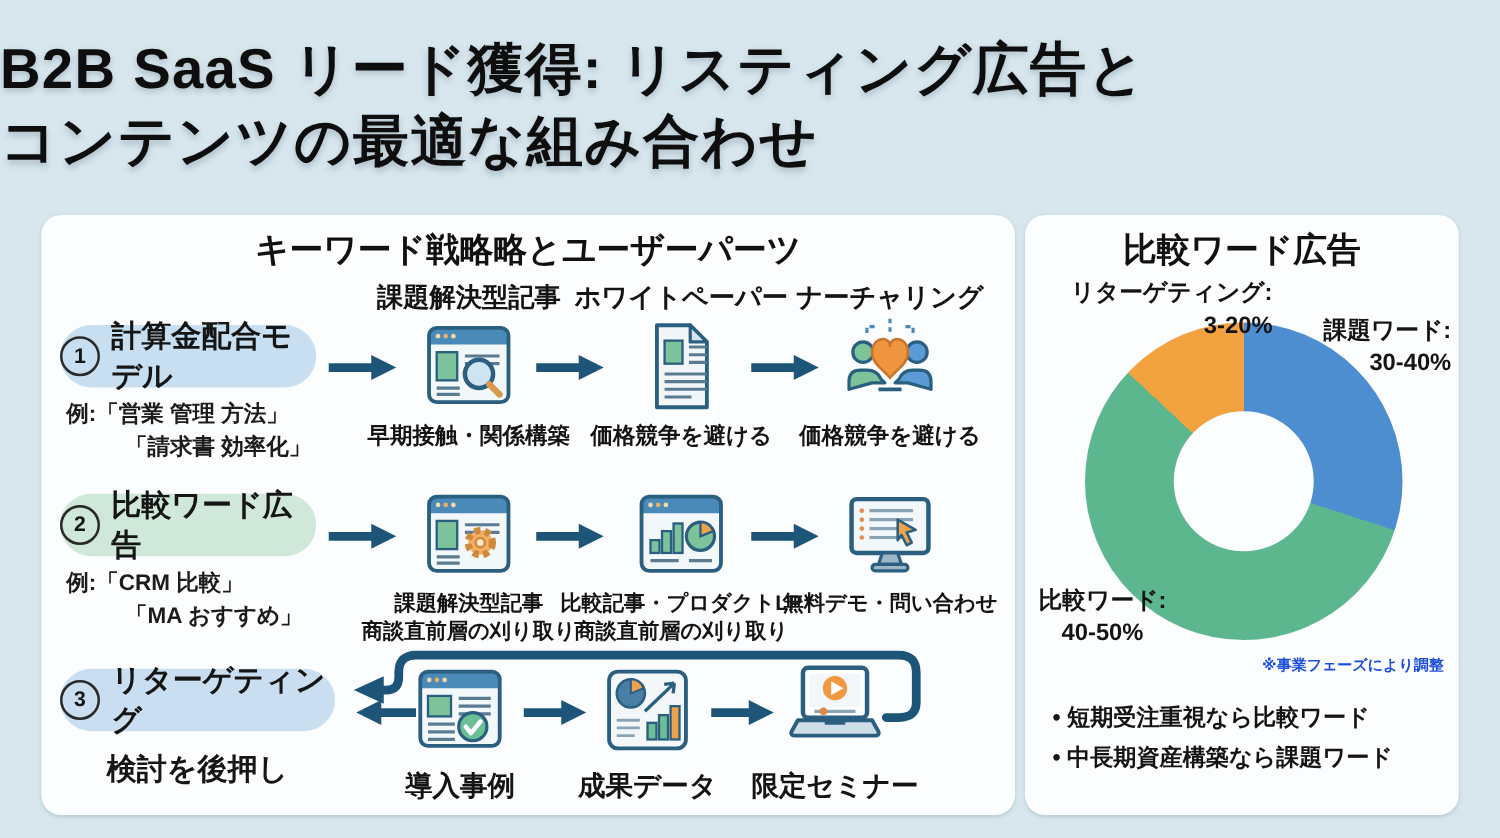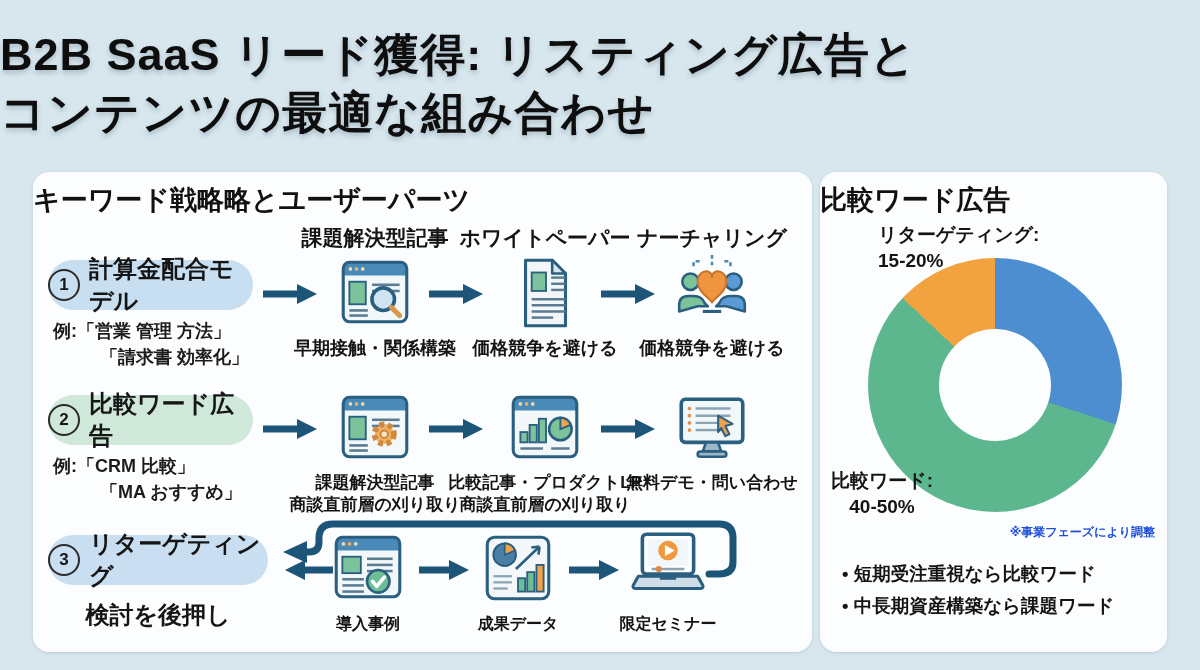--- a/index.html
+++ b/index.html
@@ -15,21 +15,21 @@
     color:#0e0e0e;letter-spacing:1px;
     text-shadow:0 3px 5px rgba(90,110,125,.35);
   }
   .panel{
     position:absolute;background:#fcfdfe;border-radius:16px;
     box-shadow:0 1px 3px rgba(100,120,135,.25);
   }
   #kw-panel{left:33px;top:172px;width:779px;height:480px;}
   #budget-panel{left:820px;top:172px;width:347px;height:480px;}
   .panel h2{
-    position:absolute;top:10px;left:0;width:100%;margin:0;
+    position:absolute;top:10px;left:0;width:100%;margin:0;text-align:center;
     font-size:27px;font-weight:800;color:#111;
   }
   .colhead{
     position:absolute;top:52px;width:200px;text-align:center;
     font-size:21px;font-weight:800;white-space:nowrap;color:#141414;
   }
   .pill{
     position:absolute;height:50px;border-radius:27px;
     display:flex;align-items:center;justify-content:center;gap:9px;
     font-size:24px;font-weight:800;color:#151515;
@@ -45,37 +45,37 @@
   }
   .example .indent{margin-left:47px;}
   .icon{position:absolute;width:82px;height:82px;}
   .icon svg{width:82px;height:82px;display:block;}
   .arrow{position:absolute;}
   .cap{
     position:absolute;text-align:center;font-size:18px;font-weight:800;
     white-space:nowrap;color:#141414;
   }
   .cap.two{font-size:17px;line-height:1.32;}
-  .cap.big{font-size:16px;}
+  .cap.big{font-size:22px;}
   .pillnote{
     position:absolute;text-align:center;font-size:24px;font-weight:800;color:#161616;
   }
   
   #donut{
     position:absolute;left:48px;top:86px;width:254px;height:254px;border-radius:50%;
   }
   #donut::after{
     content:"";position:absolute;left:71px;top:71px;width:112px;height:112px;
     background:#fcfdfe;border-radius:50%;
   }
   .chart-label{
     position:absolute;font-size:19px;font-weight:800;line-height:1.35;color:#141414;
     white-space:nowrap;
   }
-  #lbl-retarget{left:12px;top:50px;width:198px;text-align:left;padding-left:46px;}
+  #lbl-retarget{left:0;top:50px;width:198px;text-align:right;}
   #lbl-problem{right:6px;top:80px;width:150px;text-align:right;}
   #lbl-compare{left:0;top:296px;width:124px;text-align:center;}
   #chart-note{
     position:absolute;right:12px;top:352px;font-size:12px;font-weight:700;color:#1d4ed8;
   }
   #bullets{position:absolute;left:22px;top:386px;font-size:18.5px;font-weight:800;line-height:1.75;}
   .bullet-line::before{content:"• ";font-weight:900;}
 </style>
 </head>
 <body>
@@ -309,21 +309,25 @@
   <div class="cap big" style="left:235px;top:442px;width:200px">導入事例</div>
   <div class="cap big" style="left:385px;top:442px;width:200px">成果データ</div>
   <div class="cap big" style="left:535px;top:442px;width:200px">限定セミナー</div>
 </section>
 
 <section class="panel" id="budget-panel">
   <h2>比較ワード広告</h2>
   <div id="donut" style="background: conic-gradient(rgb(77, 142, 208) 0%, rgb(77, 142, 208) 30%, rgb(92, 183, 142) 30%, rgb(92, 183, 142) 87%, rgb(242, 163, 64) 87%, rgb(242, 163, 64) 100%);"></div>
   <div class="chart-label" id="lbl-retarget">
     <div>リターゲティング:</div>
-    <div>15-20%</div>
+    <div>3-20%</div>
+  </div>
+  <div class="chart-label" id="lbl-problem">
+    <div>課題ワード:</div>
+    <div>30-40%</div>
   </div>
   <div class="chart-label" id="lbl-compare">
     <div>比較ワード:</div>
     <div>40-50%</div>
   </div>
   <div id="chart-note">※事業フェーズにより調整</div>
   <div id="bullets">
     <div class="bullet-line">短期受注重視なら比較ワード</div>
     <div class="bullet-line">中長期資産構築なら課題ワード</div>
   </div>

